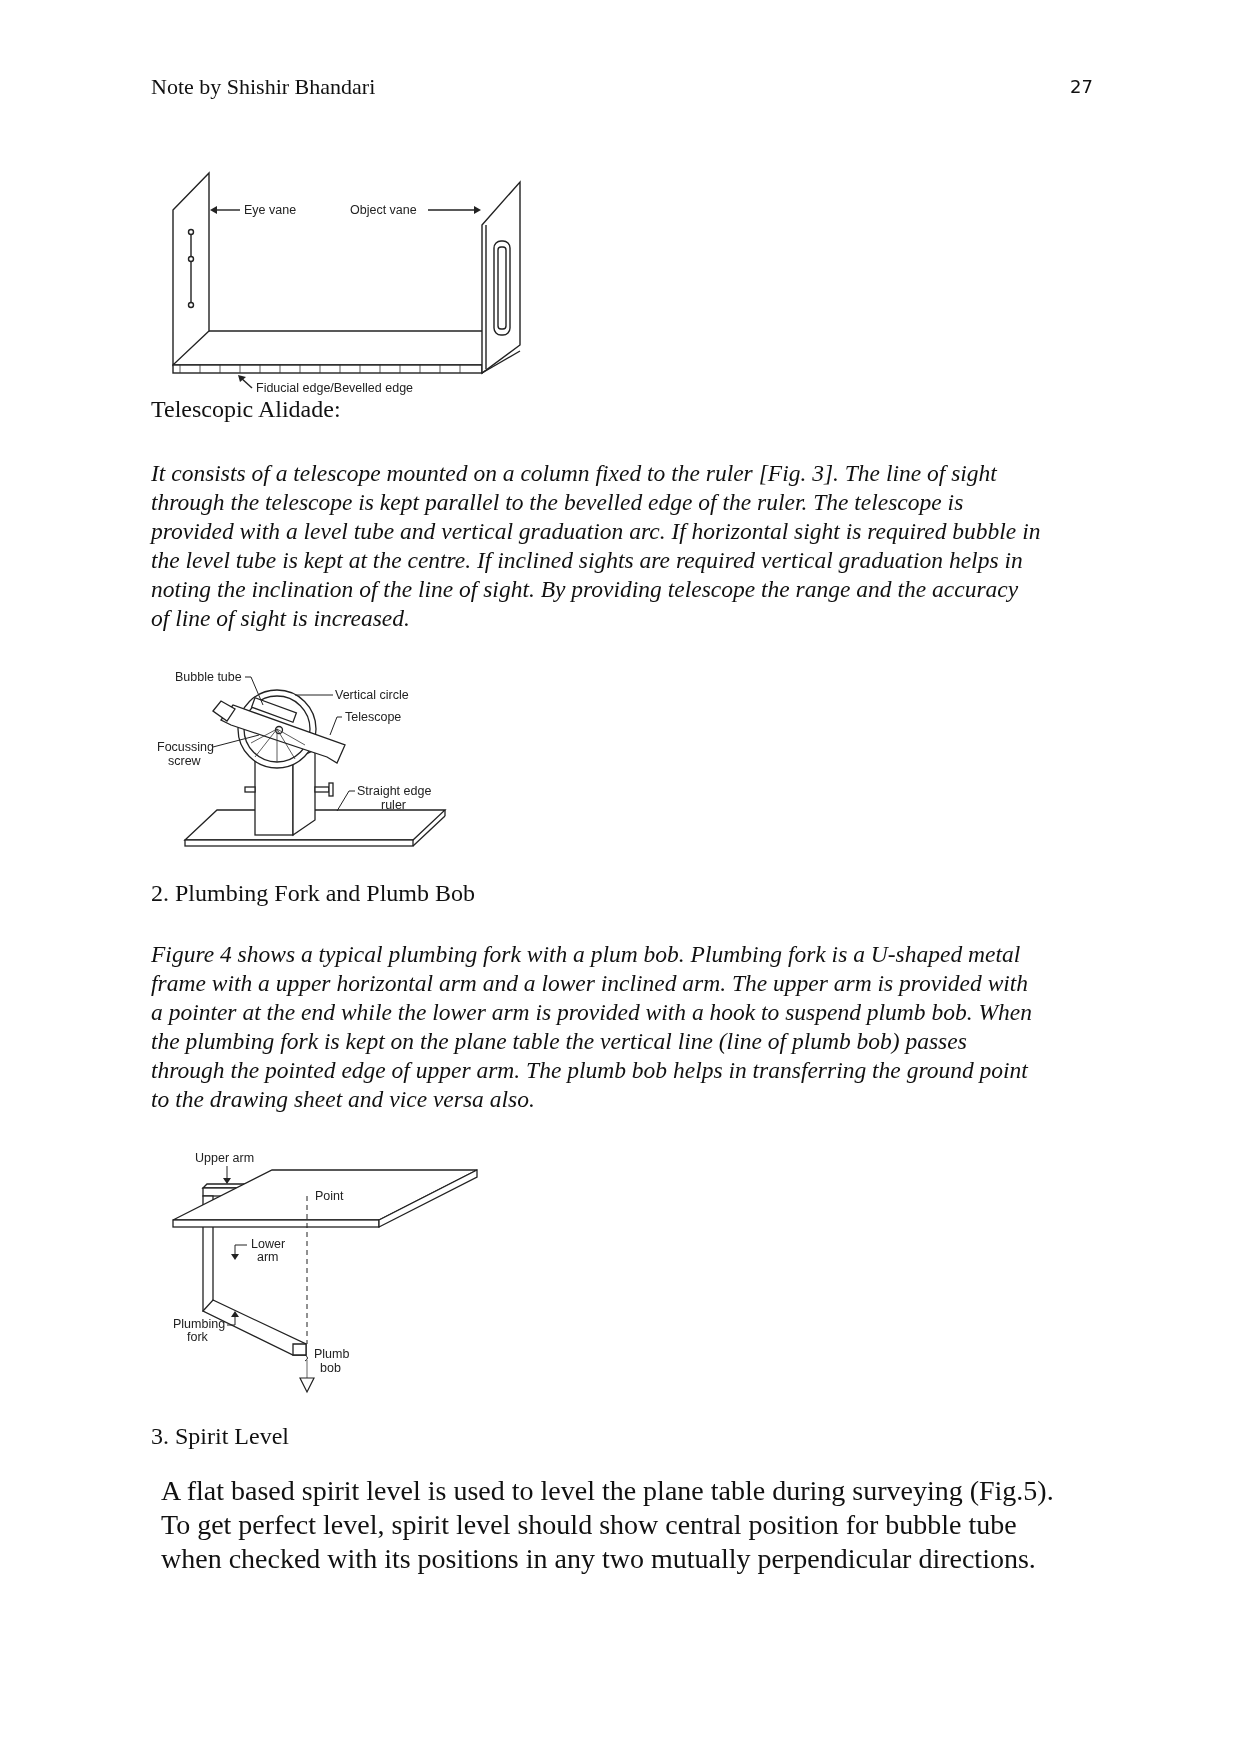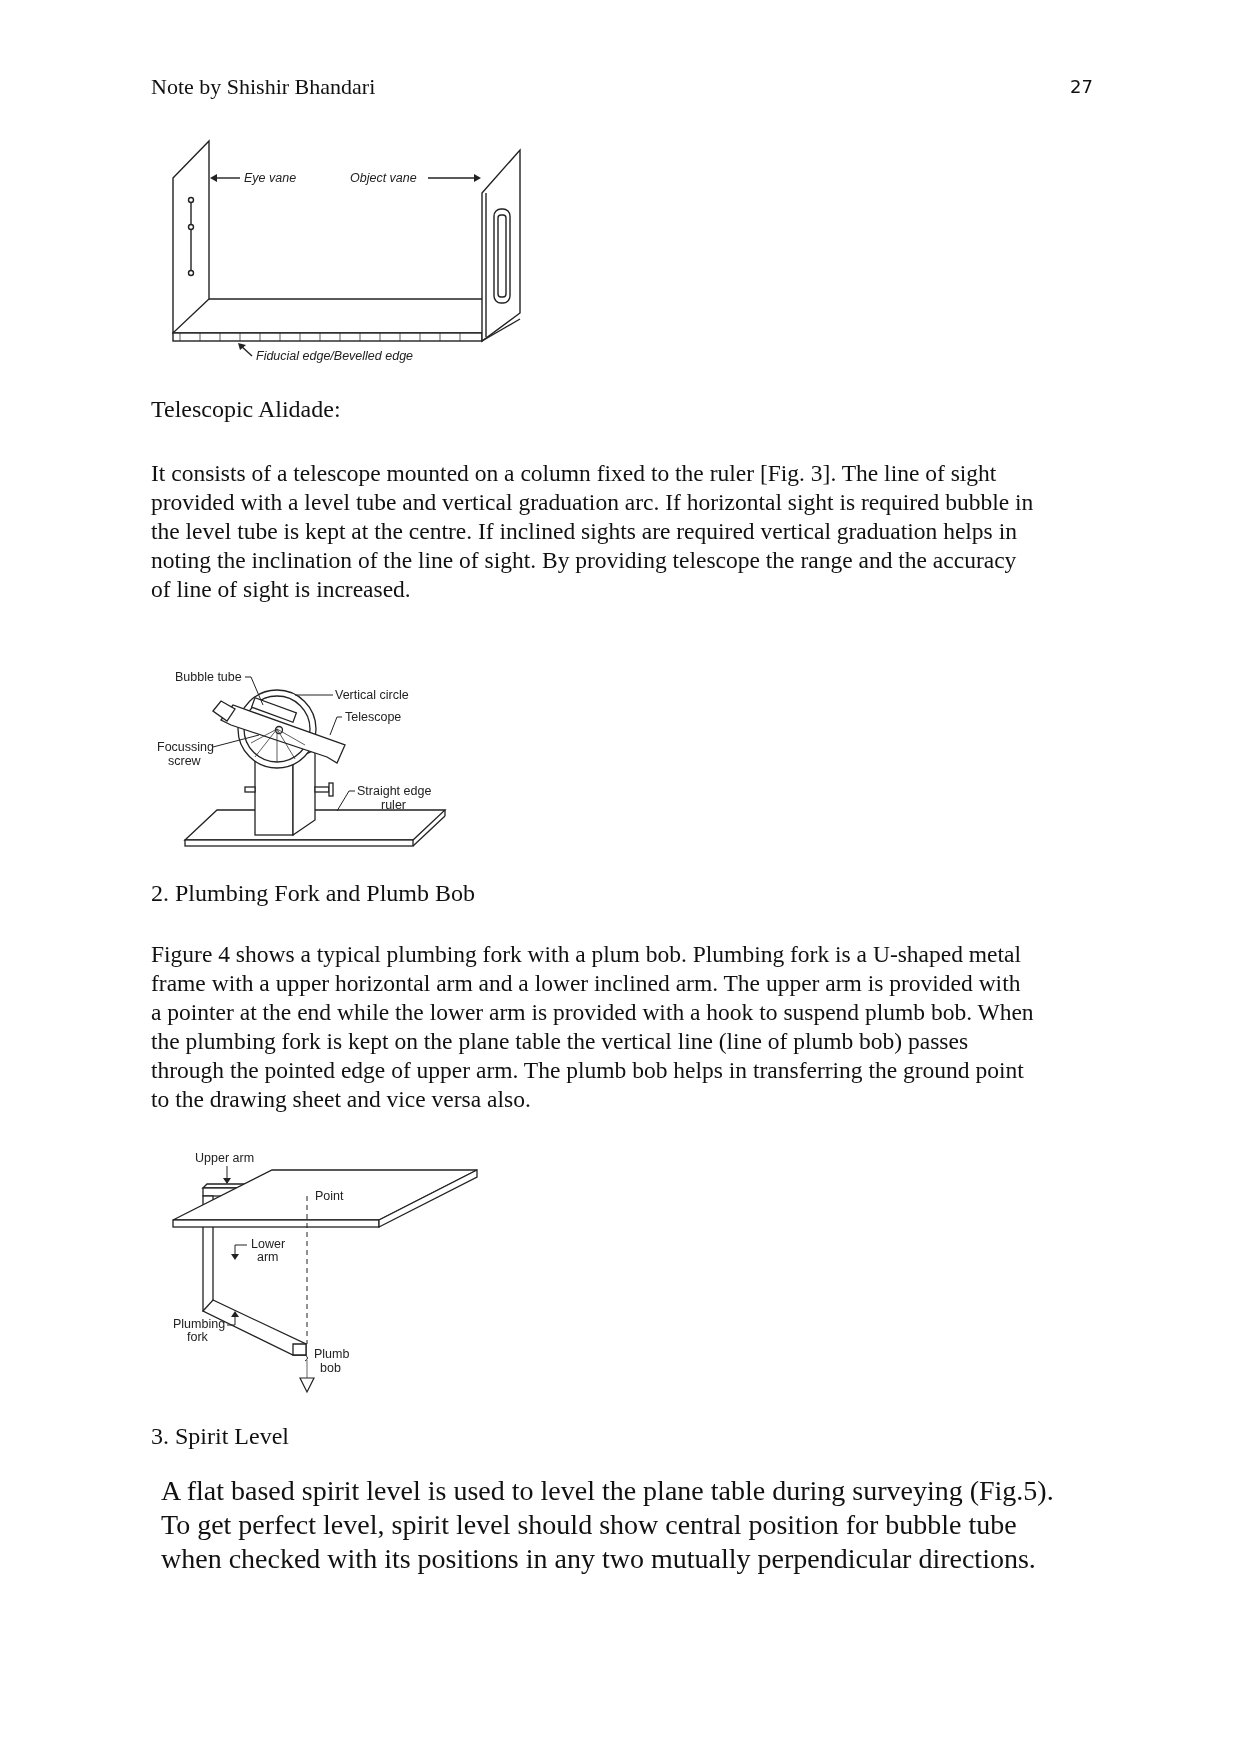--- a/index.html
+++ b/index.html
@@ -3,35 +3,35 @@
 <meta charset="utf-8">
 <style>
   html, body { margin:0; padding:0; background:#ffffff; }
   body { width:1241px; height:1755px; position:relative; overflow:hidden;
          font-family:"Liberation Serif", "DejaVu Serif", serif; color:#111; }
   .abs { position:absolute; }
   .header { left:151px; top:74px; font-size:22px; }
   .pagenum { left:1070px; top:76px; font-size:18px; font-family:"DejaVu Sans","Liberation Sans",sans-serif; }
   .h { font-size:24px; left:151px; }
   .p { left:151px; width:950px; font-size:23.5px; line-height:29px; }
-  .p .line { display:block; white-space:nowrap; }
+  .p .line { display:block; white-space:nowrap;font-style:italic; }
   .h3 { font-size:24px; left:151px; }
   .p3 { left:161px; width:980px; font-size:28px; line-height:34px; }
   .p3 .line { display:block; white-space:nowrap; }
   .fig { position:absolute; }
   .fig svg { display:block; }
   .lbl { font-family:"Liberation Sans","DejaVu Sans",sans-serif; font-size:12.5px; fill:#222; }
 </style>
 </head>
 <body>
 
 <div class="abs header">Note by Shishir Bhandari</div>
 <div class="abs pagenum">27</div>
 
-<div class="fig" style="left:160px; top:123px;font-style:italic;">
+<div class="fig" style="left:160px; top:155px;">
   <svg width="380" height="240" viewBox="0 0 380 240">
     <g stroke="#222" stroke-width="1.4" fill="none">
 
       <polygon points="13,55 49,18 49,176 13,210" fill="#fff"></polygon>
       <line x1="31" y1="77" x2="31" y2="150"></line>
       <circle cx="31" cy="77" r="2.5" fill="#fff"></circle>
       <circle cx="31" cy="104" r="2.5" fill="#fff"></circle>
       <circle cx="31" cy="150" r="2.5" fill="#fff"></circle>
 
       <line x1="49" y1="176" x2="322" y2="176"></line>
@@ -73,20 +73,21 @@
     </g>
     <text class="lbl" x="84" y="59">Eye vane</text>
     <text class="lbl" x="190" y="59">Object vane</text>
     <text class="lbl" x="96" y="237">Fiducial edge/Bevelled edge</text>
   </svg>
 </div>
 
 <div class="abs h" style="top:396px;">Telescopic Alidade:</div>
 <div class="abs p" style="top:459px;">
   <span class="line">It consists of a telescope mounted on a column fixed to the ruler [Fig. 3]. The line of sight</span>
+  <span class="line">through the telescope is kept parallel to the bevelled edge of the ruler. The telescope is</span>
   <span class="line">provided with a level tube and vertical graduation arc. If horizontal sight is required bubble in</span>
   <span class="line">the level tube is kept at the centre. If inclined sights are required vertical graduation helps in</span>
   <span class="line">noting the inclination of the line of sight. By providing telescope the range and the accuracy</span>
   <span class="line">of line of sight is increased.</span>
 </div>
 
 <div class="fig" style="left:155px; top:665px;">
   <svg width="320" height="185" viewBox="0 0 320 185">
     <g stroke="#222" stroke-width="1.3" fill="#fff">
 

